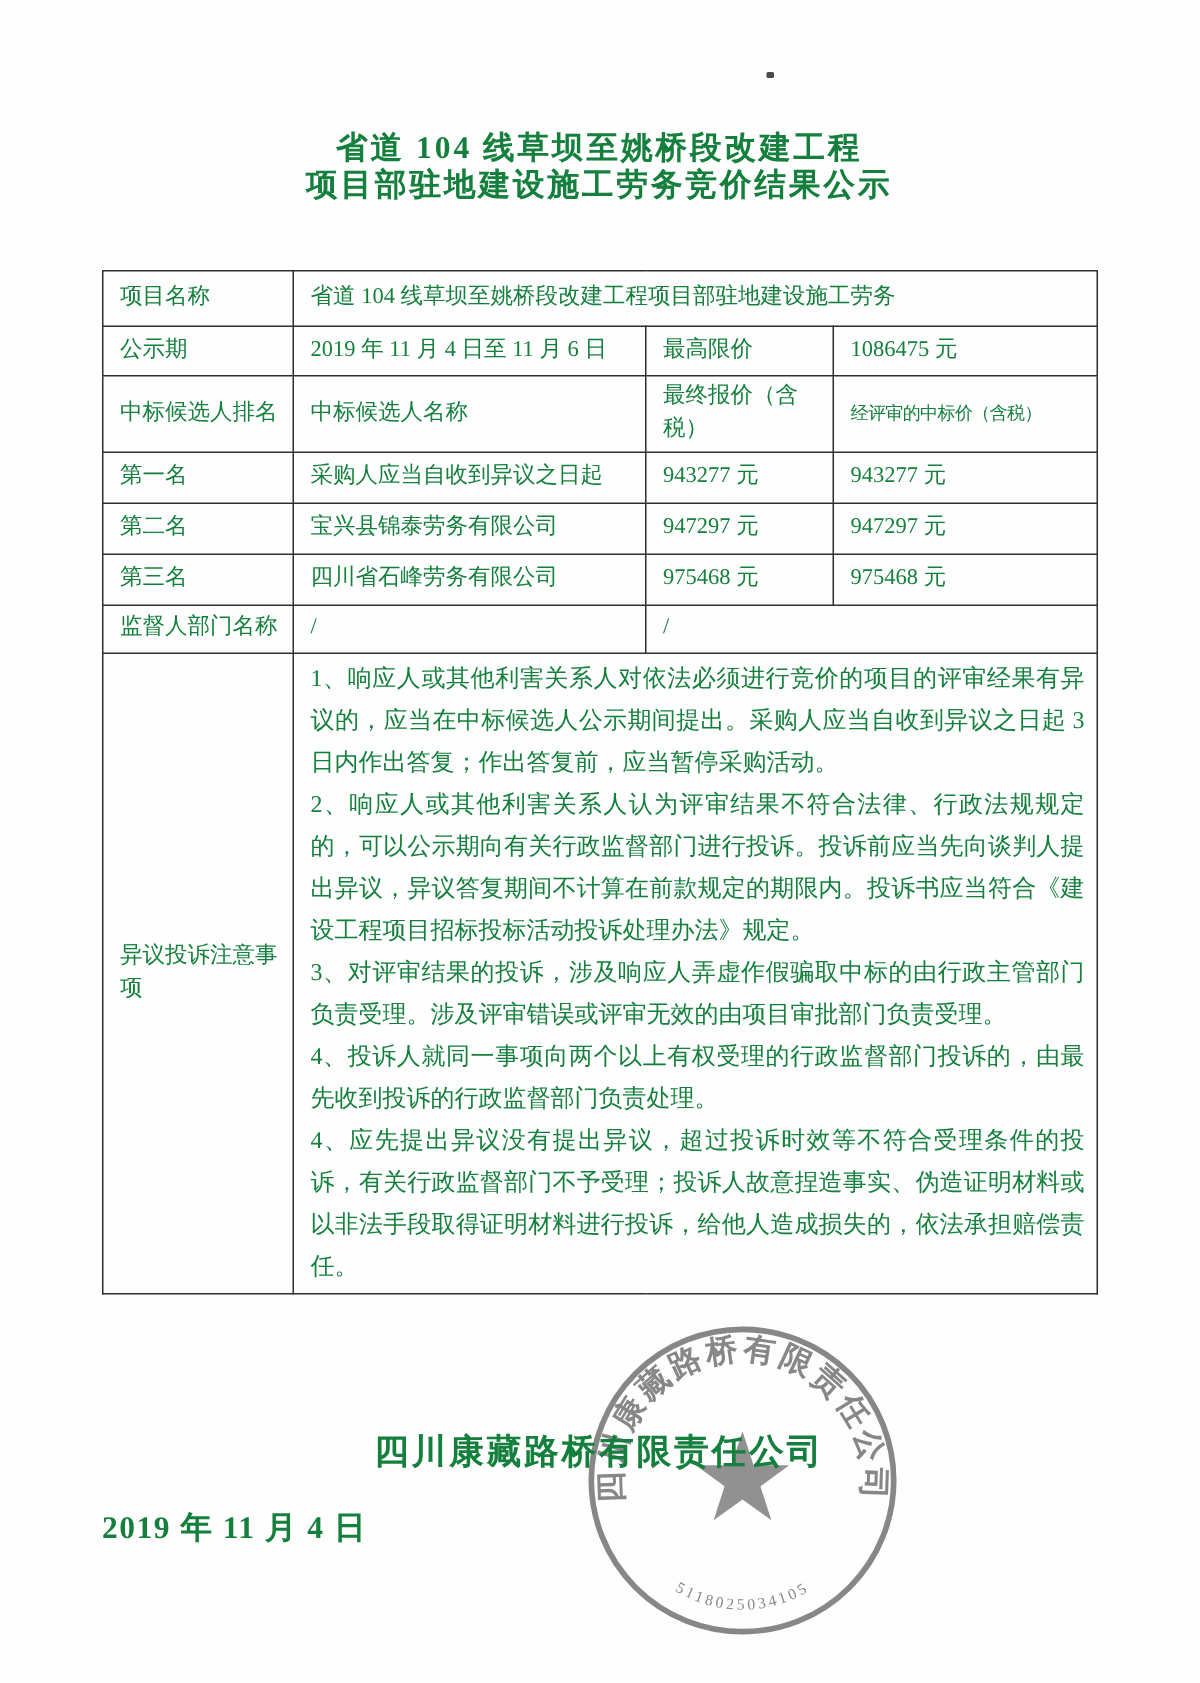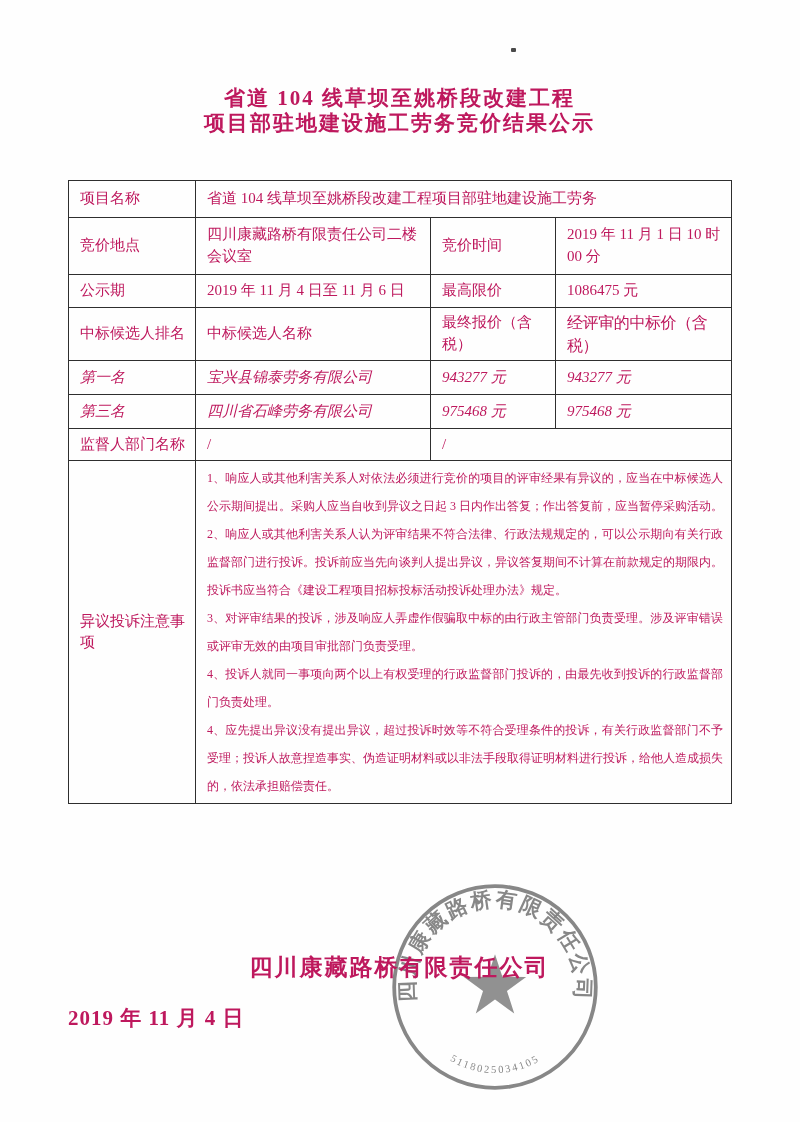--- a/index.html
+++ b/index.html
@@ -2,21 +2,21 @@
 <html><head>
 <meta charset="utf-8">
 <style>
   html,body{margin:0;padding:0;background:#e8e8e8;}
   .page{
     position:relative;
     width:800px;height:1122px;
     margin:0 auto;
     background:#fefefe;
     font-family:"Liberation Serif","DejaVu Serif",serif;
-    color:#be185d;
+    color:#15803d;
     overflow:hidden;
   }
   .speck{position:absolute;left:511px;top:48px;width:5px;height:4px;background:#2a2a2a;border-radius:1px;opacity:.85;}
   .titles{position:absolute;left:68px;top:86px;width:663px;text-align:center;}
   .title{font-size:21px;font-weight:bold;letter-spacing:2px;line-height:1.2;}
   .title.second{}
   table.doc{
     position:absolute;left:68px;top:180px;width:663px;
     border-collapse:collapse;table-layout:fixed;
     font-size:15px;
@@ -27,26 +27,26 @@
     vertical-align:middle;
     line-height:1.45;
     word-break:break-all;
   }
   td.lbl{padding-right:2px;}
   tr.r1 td{height:30px;}
   tr.r2 td{height:29px;}
   tr.r3 td{height:50px;}
   tr.r4 td{height:26px;}
   tr.rh td{height:27px;}
-  tr.rc td{height:27px;font-style:italic;}
+  tr.rc td{height:27px;}
   tr.r9 td{height:24px;}
   tr.r10 td{height:25px;}
-  td.tight{font-size:16px;letter-spacing:-0.4px;padding-left:8px;padding-right:2px;}
+  td.tight{font-size:12px;letter-spacing:-0.4px;padding-left:8px;padding-right:2px;}
   td.notes-cell{padding:8px 10px 6px 12px;vertical-align:top;}
-  .notes p{margin:0;font-size:12px;line-height:28px;text-align:justify;font-family:Liberation Serif, serif;}
+  .notes p{margin:0;font-size:16px;line-height:28px;text-align:justify;font-family:Liberation Serif, serif;}
   .sig{position:absolute;left:0;top:0;width:800px;z-index:3;}
   .sig-company{position:absolute;left:68px;top:952px;width:663px;text-align:center;font-size:23px;font-weight:bold;letter-spacing:2px;}
   .sig-date{position:absolute;left:68px;top:1004px;width:663px;text-align:left;font-size:21px;font-weight:bold;letter-spacing:1px;}
   .seal{position:absolute;left:390px;top:882px;width:210px;height:210px;z-index:2;opacity:.82;}
   .seal text{font-family:"Liberation Serif","DejaVu Serif",serif;}
 </style>
 </head>
 <body>
 
 <div class="page">
@@ -63,43 +63,43 @@
       <col style="width:127px">
         <col style="width:235px">
         <col style="width:125px">
         <col style="width:176px">
     </colgroup>
     <tbody>
         <tr class="r1">
       <td class="lbl">项目名称</td>
       <td colspan="3">省道 104 线草坝至姚桥段改建工程项目部驻地建设施工劳务</td>
     </tr>
-    <tr class="r3">
-      <td class="lbl">竞价地点</td>
-      <td>四川康藏路桥有限责任公司二楼会议室</td>
-      <td class="lbl">竞价时间</td>
-      <td>2019 年 11 月 1 日 10 时 00 分</td>
-    </tr>
     <tr class="r4">
       <td class="lbl">公示期</td>
       <td>2019 年 11 月 4 日至 11 月 6 日</td>
       <td class="lbl">最高限价</td>
       <td>1086475 元</td>
     </tr>
     <tr class="rh">
       <td class="lbl">中标候选人排名</td>
       <td>中标候选人名称</td>
       <td class="lbl">最终报价（含税）</td>
       <td class="tight">经评审的中标价（含税）</td>
     </tr>
     <tr class="rc">
       <td class="lbl">第一名</td>
-      <td>宝兴县锦泰劳务有限公司</td>
+      <td>采购人应当自收到异议之日起</td>
       <td>943277 元</td>
       <td>943277 元</td>
+    </tr>
+    <tr class="rc">
+      <td class="lbl">第二名</td>
+      <td>宝兴县锦泰劳务有限公司</td>
+      <td>947297 元</td>
+      <td>947297 元</td>
     </tr>
     <tr class="rc">
       <td class="lbl">第三名</td>
       <td>四川省石峰劳务有限公司</td>
       <td>975468 元</td>
       <td>975468 元</td>
     </tr>
     <tr class="r10">
       <td class="lbl">监督人部门名称</td>
       <td>/</td>

